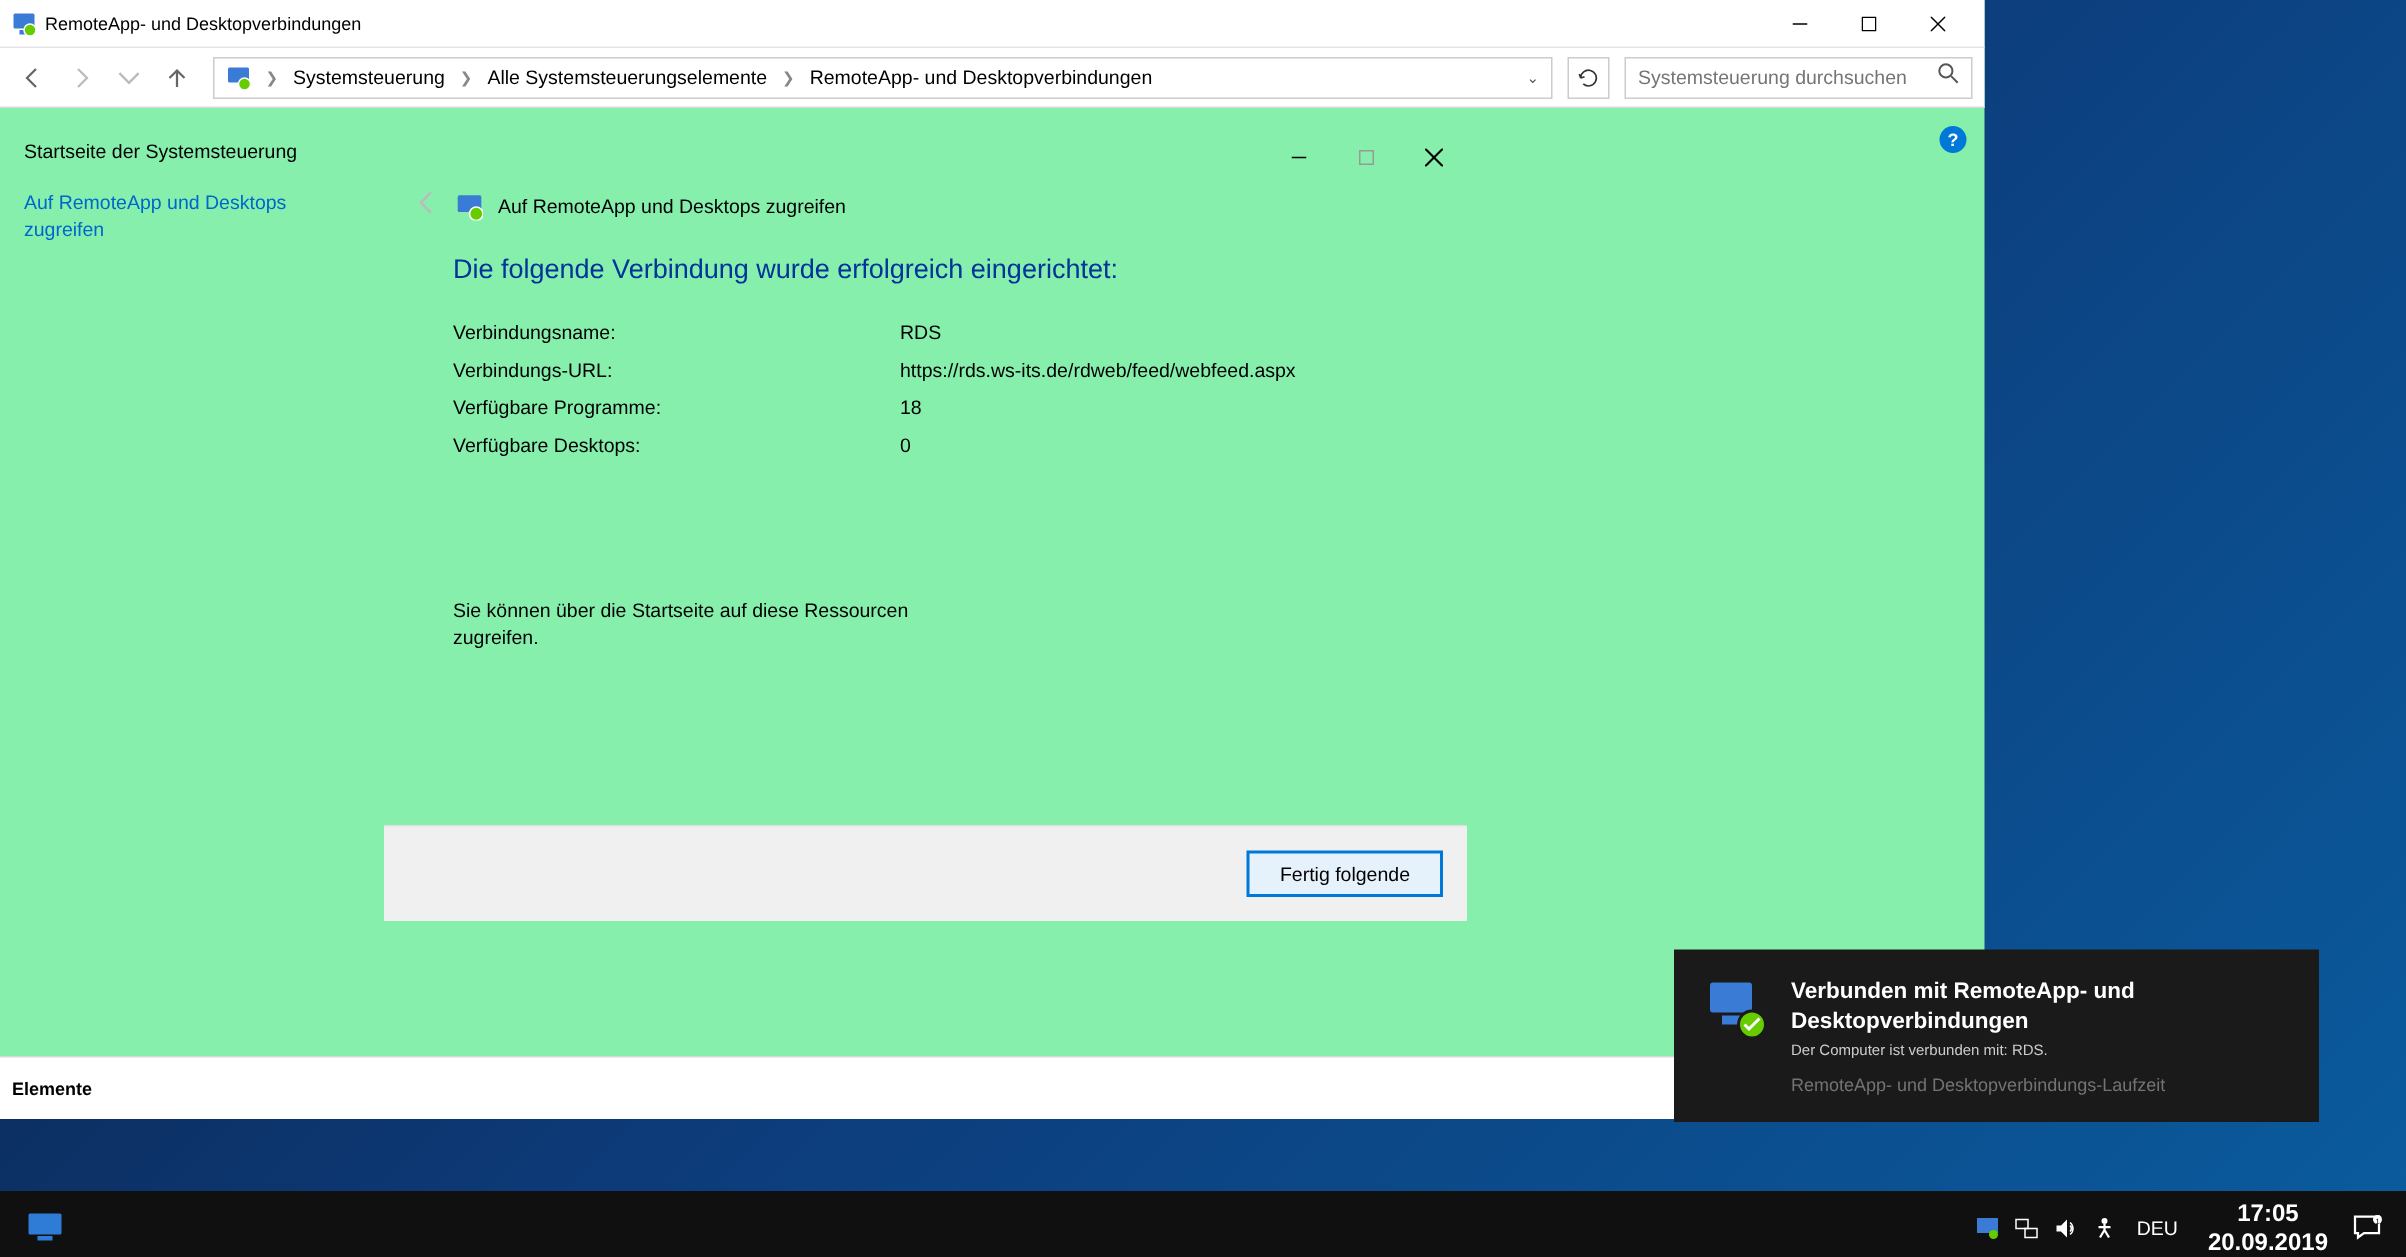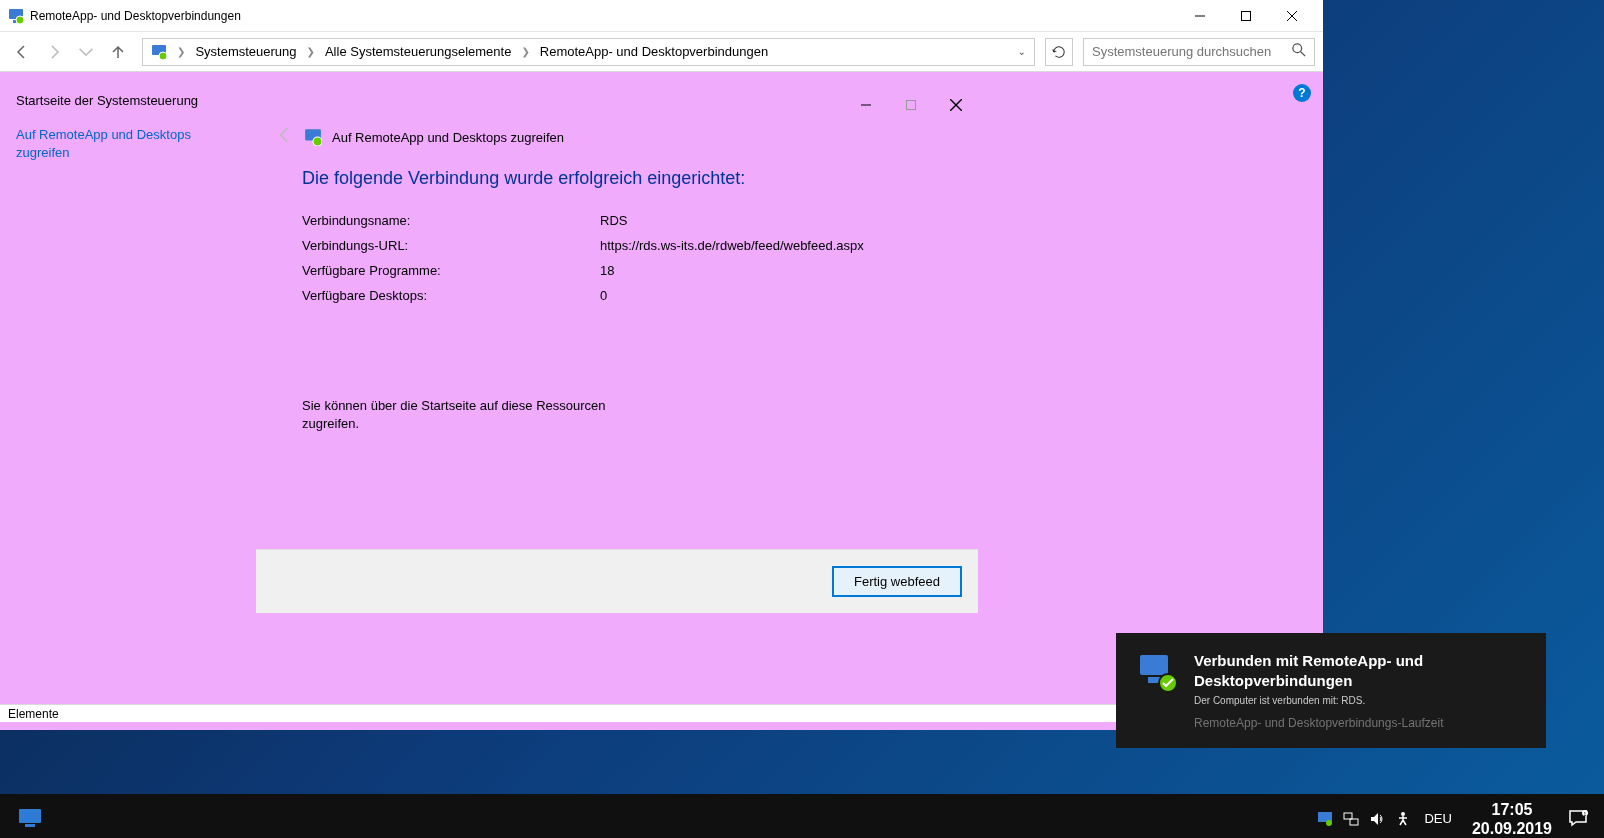--- a/index.html
+++ b/index.html
@@ -1,18 +1,18 @@
 <!DOCTYPE html>
 <html><head>
   <meta charset="utf-8">
   <style>
     * { margin: 0; padding: 0; box-sizing: border-box; font-family: 'Segoe UI', Tahoma, sans-serif; }
     body { width: 1604px; height: 838px; background: linear-gradient(135deg, #0a1e3d 0%, #0d3b7a 50%, #0a5c9e 100%); overflow: hidden; position: relative; }
     
-    .app-window { position: absolute; top: 0; left: 0; width: 1323px; height: 730px; background: #f0abfc; }
+    .app-window { position: absolute; top: 0; left: 0; width: 1323px; height: 730px; background: #86efac; }
     
     .title-bar { height: 32px; display: flex; align-items: center; padding: 0 8px; background: #fff; border-bottom: 1px solid #e5e5e5; }
     .title-bar .app-icon { width: 16px; height: 16px; margin-right: 6px; }
     .title-bar .title { font-size: 12px; color: #000; flex: 1; }
     .title-bar .controls { display: flex; }
     .title-bar .controls div { width: 46px; height: 32px; display: flex; align-items: center; justify-content: center; cursor: pointer; }
     .title-bar .controls svg { width: 10px; height: 10px; }
     
     .nav-bar { height: 40px; display: flex; align-items: center; padding: 0 8px; background: #fff; border-bottom: 1px solid #d9d9d9; gap: 4px; }
     .nav-btn { width: 28px; height: 28px; display: flex; align-items: center; justify-content: center; color: #666; }
@@ -48,21 +48,21 @@
     .inner-content { padding: 16px 46px; }
     .success-heading { font-size: 18px; color: #003399; margin-bottom: 24px; font-weight: 400; }
     .info-row { display: flex; font-size: 13px; margin-bottom: 10px; gap: 48px; }
     .info-row .label { width: 250px; }
     .info-row .value { flex: 1; }
     .resource-text { font-size: 13px; margin-top: 94px; max-width: 320px; line-height: 1.4; }
     
     .button-row { background: #f0f0f0; padding: 16px; display: flex; justify-content: flex-end; border-top: 1px solid #e0e0e0; margin-top: 100px; }
     .finish-btn { padding: 6px 20px; border: 2px solid #0078d7; background: #e5f1fb; font-size: 13px; cursor: pointer; }
     
-    .status-bar { height: 18px; border-top: 1px solid #d9d9d9; padding: 0 8px; font-size: 12px; display: flex; align-items: center; background: #fff; }
+    .status-bar { height: 42px; border-top: 1px solid #d9d9d9; padding: 0 8px; font-size: 12px; display: flex; align-items: center; background: #fff; font-weight: bold; }
     
     .watermark { position: absolute; bottom: 118px; right: 110px; color: rgba(255,255,255,0.6); }
     .watermark .wm-title { font-size: 22px; font-weight: 300; margin-bottom: 4px; }
     .watermark .wm-sub { font-size: 13px; }
     
     .toast { position: absolute; bottom: 90px; right: 58px; width: 430px; background: #1a1a1a; color: #fff; padding: 18px 20px; display: flex; gap: 16px; }
     .toast-icon { width: 42px; height: 42px; flex-shrink: 0; }
     .toast-body .t-title { font-size: 15px; font-weight: 600; margin-bottom: 4px; line-height: 1.3; }
     .toast-body .t-line { font-size: 10px; color: #ccc; line-height: 1.4; }
     .toast-body .t-sub { font-size: 12px; color: #737373; margin-top: 8px; }
@@ -216,21 +216,21 @@
             <div class="label">Verfügbare Programme:</div>
             <div class="value">18</div>
           </div>
           <div class="info-row">
             <div class="label">Verfügbare Desktops:</div>
             <div class="value">0</div>
           </div>
           <div class="resource-text">Sie können über die Startseite auf diese Ressourcen zugreifen.</div>
         </div>
         <div class="button-row">
-          <button class="finish-btn">Fertig webfeed</button>
+          <button class="finish-btn">Fertig folgende</button>
         </div>
       </div>
     </div>
   </div>
 
   <div class="status-bar">
     <span>Elemente</span>
   </div>
 </div>
 

